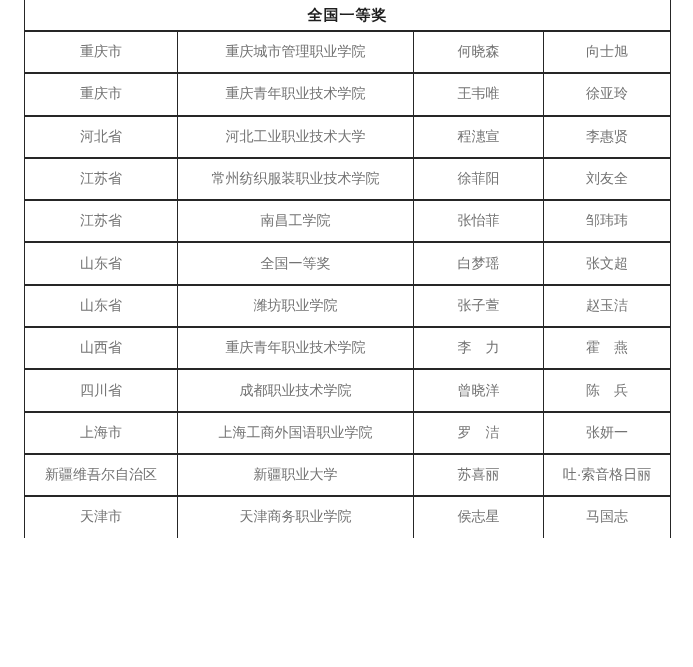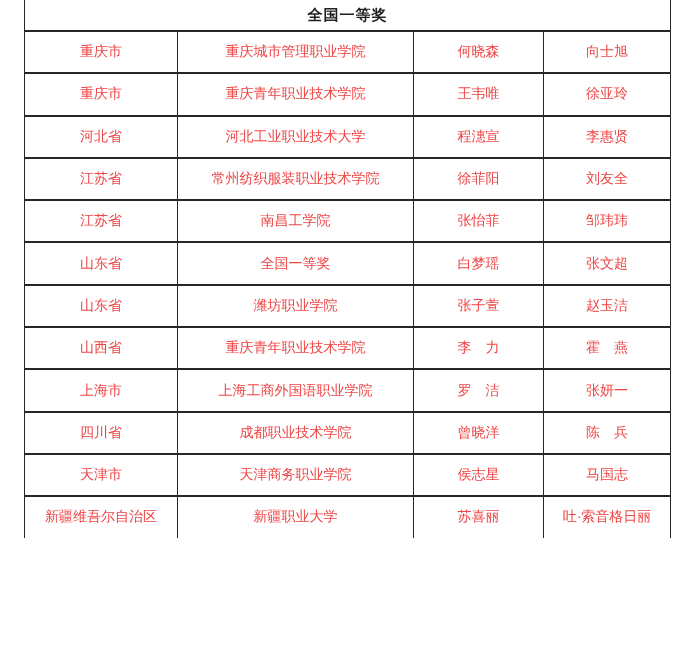--- a/index.html
+++ b/index.html
@@ -35,21 +35,21 @@
     vertical-align: middle;
     border: 1px solid #262626;
     border-top: none;
     border-bottom-width: 2px;
     letter-spacing: 1px;
     padding: 0;
   }
   table.award-table td {
     height: 40.3px;
     font-size: 14px;
-    color: #ef4444;
+    color: #737373;
     text-align: center;
     vertical-align: middle;
     border: 1px solid #262626;
     border-bottom-width: 2px;
     padding: 0;
     overflow: hidden;
     white-space: pre;
   }
   table.award-table tbody tr:last-child td {
     border-bottom: none;
@@ -114,38 +114,38 @@
           <td>张子萱</td>
           <td>赵玉洁</td>
         </tr>
         <tr>
           <td>山西省</td>
           <td>重庆青年职业技术学院</td>
           <td>李　力</td>
           <td>霍　燕</td>
         </tr>
         <tr>
+          <td>四川省</td>
+          <td>成都职业技术学院</td>
+          <td>曾晓洋</td>
+          <td>陈　兵</td>
+        </tr>
+        <tr>
           <td>上海市</td>
           <td>上海工商外国语职业学院</td>
           <td>罗　洁</td>
           <td>张妍一</td>
         </tr>
         <tr>
-          <td>四川省</td>
-          <td>成都职业技术学院</td>
-          <td>曾晓洋</td>
-          <td>陈　兵</td>
+          <td>新疆维吾尔自治区</td>
+          <td>新疆职业大学</td>
+          <td>苏喜丽</td>
+          <td>吐·索音格日丽</td>
         </tr>
         <tr>
           <td>天津市</td>
           <td>天津商务职业学院</td>
           <td>侯志星</td>
           <td>马国志</td>
         </tr>
-        <tr>
-          <td>新疆维吾尔自治区</td>
-          <td>新疆职业大学</td>
-          <td>苏喜丽</td>
-          <td>吐·索音格日丽</td>
-        </tr>
       </tbody>
   </table>
 </div>
 
 </body></html>

